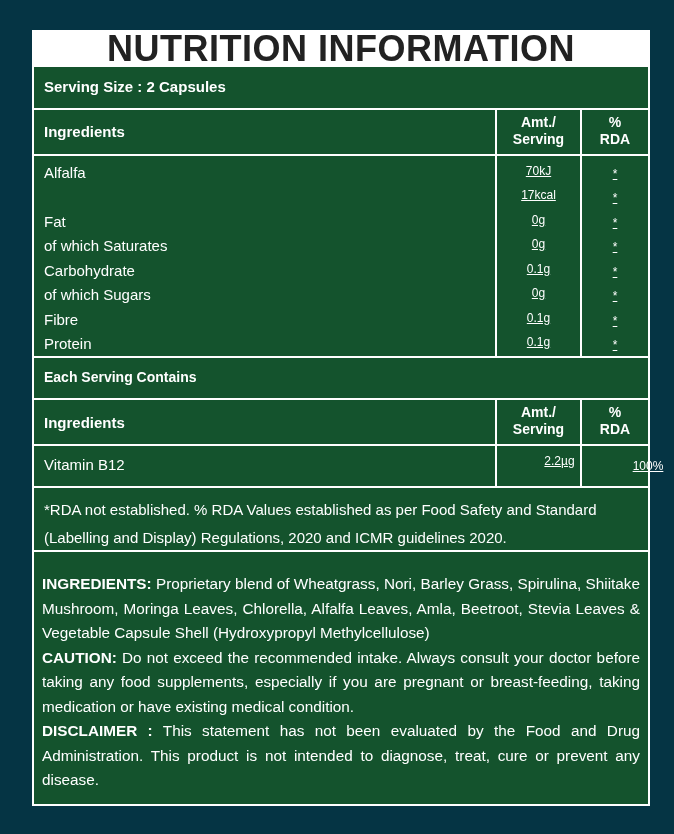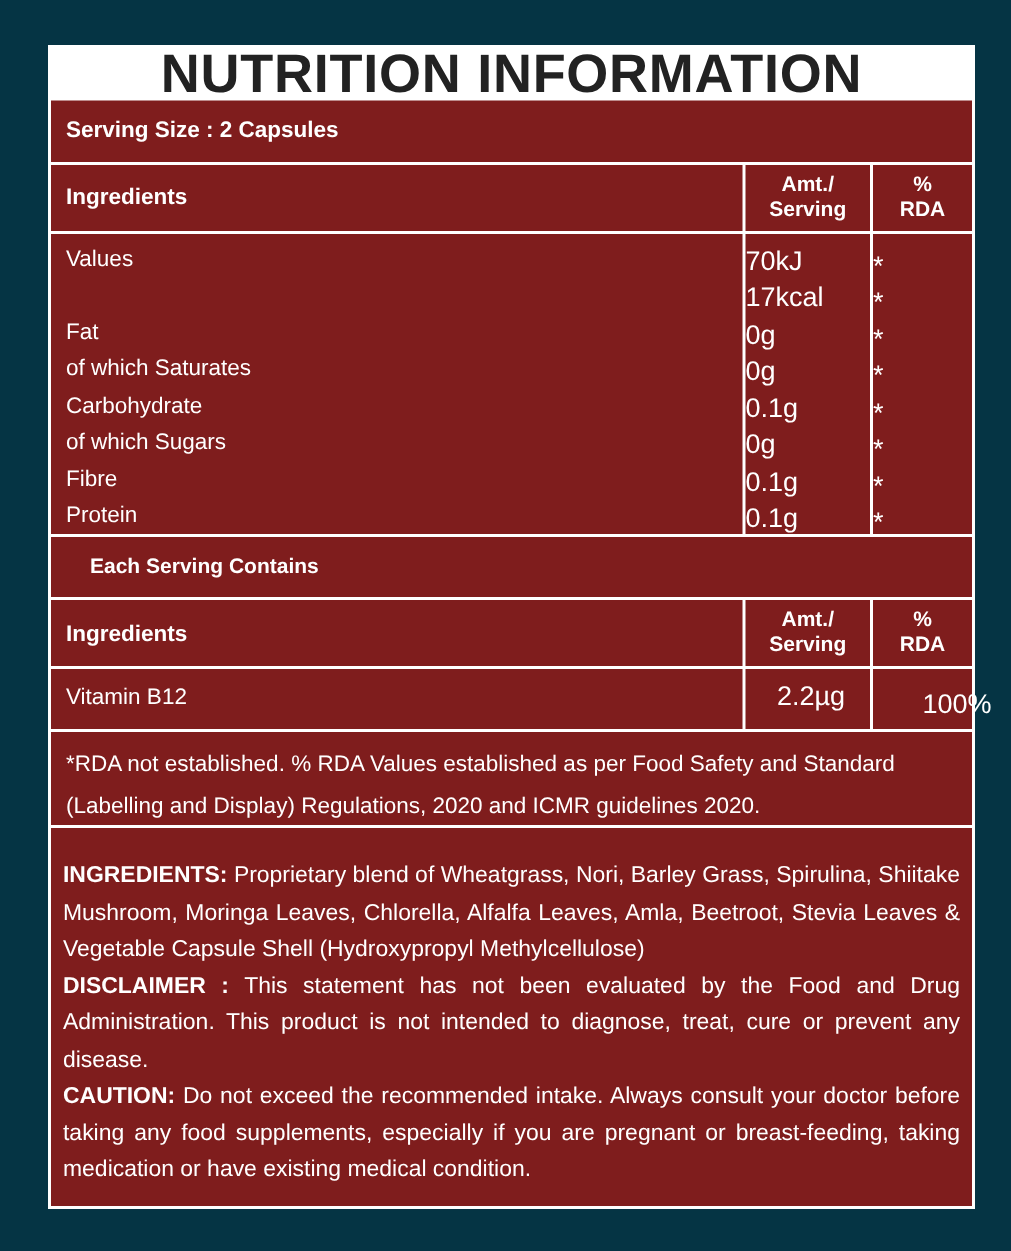--- a/index.html
+++ b/index.html
@@ -1,25 +1,25 @@
 <!DOCTYPE html>
 <html><head>
 <meta charset="utf-8">
 <style>
   html,body{margin:0;padding:0;}
   body{width:674px;height:834px;background:#053444;position:relative;overflow:hidden;
        font-family:"Liberation Sans","DejaVu Sans",sans-serif;color:#fff;}
   .frame{position:absolute;left:32px;top:30px;width:618px;height:776px;background:#fff;}
   .title{position:absolute;left:0;top:0;width:618px;height:37px;text-align:center;
          color:#222;font-weight:bold;font-size:36px;line-height:38px;letter-spacing:0.5px;}
-  .cell{position:absolute;background:#7f1d1d;box-sizing:border-box;}
+  .cell{position:absolute;background:#14532d;box-sizing:border-box;}
   .b{font-weight:bold;}
   .hdr{font-size:14px;font-weight:bold;text-align:center;line-height:17px;}
   .rowtxt{position:absolute;font-size:15px;left:10px;}
-  .val{position:absolute;font-size:18px;text-align:left;width:100%;}
+  .val{position:absolute;font-size:12px;text-align:center;width:100%;text-decoration:underline;}
   .para{font-size:15.3px;line-height:24.5px;text-align:justify;padding:20px 8px 0 8px;}
   .note{font-size:15px;line-height:28px;padding:8px 8px 0 10px;}
 </style>
 </head>
 <body>
 
 <div class="frame">
   <div class="title">NUTRITION INFORMATION</div>
 
   <div class="cell" style="left:2px;top:37px;width:614px;height:41px;">
@@ -32,21 +32,21 @@
   <div class="cell hdr" style="left:465px;top:80px;width:83px;height:44px;padding-top:4px;">
     <div>Amt./</div>
     <div>Serving</div>
   </div>
   <div class="cell hdr" style="left:550px;top:80px;width:66px;height:44px;padding-top:4px;">
     <div>%</div>
     <div>RDA</div>
   </div>
 
   <div class="cell" style="left:2px;top:126px;width:461px;height:200px;">
-    <span class="rowtxt" style="top:8px;">Values</span>
+    <span class="rowtxt" style="top:8px;">Alfalfa</span>
     <span class="rowtxt" style="top:32px;"></span>
     <span class="rowtxt" style="top:57px;">Fat</span>
     <span class="rowtxt" style="top:81px;">of which Saturates</span>
     <span class="rowtxt" style="top:106px;">Carbohydrate</span>
     <span class="rowtxt" style="top:130px;">of which Sugars</span>
     <span class="rowtxt" style="top:155px;">Fibre</span>
     <span class="rowtxt" style="top:179px;">Protein</span>
   </div>
   <div class="cell" style="left:465px;top:126px;width:83px;height:200px;">
     <span class="val" style="top:8px;">70kJ</span>
@@ -63,21 +63,21 @@
     <span class="val" style="top:35px;">*</span>
     <span class="val" style="top:60px;">*</span>
     <span class="val" style="top:84px;">*</span>
     <span class="val" style="top:109px;">*</span>
     <span class="val" style="top:133px;">*</span>
     <span class="val" style="top:158px;">*</span>
     <span class="val" style="top:182px;">*</span>
   </div>
 
   <div class="cell" style="left:2px;top:328px;width:614px;height:40px;">
-    <span class="rowtxt b" style="top:11px;font-size:14px;margin-left:16px;">Each Serving Contains</span>
+    <span class="rowtxt b" style="top:11px;font-size:14px;">Each Serving Contains</span>
   </div>
 
   <div class="cell" style="left:2px;top:370px;width:461px;height:44px;">
     <span class="rowtxt b" style="top:14px;">Ingredients</span>
   </div>
   <div class="cell hdr" style="left:465px;top:370px;width:83px;height:44px;padding-top:4px;">
     <div>Amt./</div>
     <div>Serving</div>
   </div>
   <div class="cell hdr" style="left:550px;top:370px;width:66px;height:44px;padding-top:4px;">
@@ -92,16 +92,16 @@
     <span class="val" style="top:8px;padding-left:21px;">2.2µg</span>
   </div>
   <div class="cell" style="left:550px;top:416px;width:66px;height:40px;">
     <span class="val" style="top:13px;margin-left:33px;">100%</span>
   </div>
 
   <div class="cell note" style="left:2px;top:458px;width:614px;height:62px;">*RDA not established. % RDA Values established as per Food Safety and Standard (Labelling and Display) Regulations, 2020 and ICMR guidelines 2020.</div>
 
   <div class="cell para" style="left:2px;top:522px;width:614px;height:252px;">
     <div><span class="b">INGREDIENTS:</span><span> Proprietary blend of Wheatgrass, Nori, Barley Grass, Spirulina, Shiitake Mushroom, Moringa Leaves, Chlorella, Alfalfa Leaves, Amla, Beetroot, Stevia Leaves &amp; Vegetable Capsule Shell (Hydroxypropyl Methylcellulose)</span></div>
+    <div><span class="b">CAUTION:</span><span> Do not exceed the recommended intake. Always consult your doctor before taking any food supplements, especially if you are pregnant or breast-feeding, taking medication or have existing medical condition.</span></div>
     <div><span class="b">DISCLAIMER :</span><span> This statement has not been evaluated by the Food and Drug Administration. This product is not intended to diagnose, treat, cure or prevent any disease.</span></div>
-    <div><span class="b">CAUTION:</span><span> Do not exceed the recommended intake. Always consult your doctor before taking any food supplements, especially if you are pregnant or breast-feeding, taking medication or have existing medical condition.</span></div>
   </div>
 </div>
 
 </body></html>

